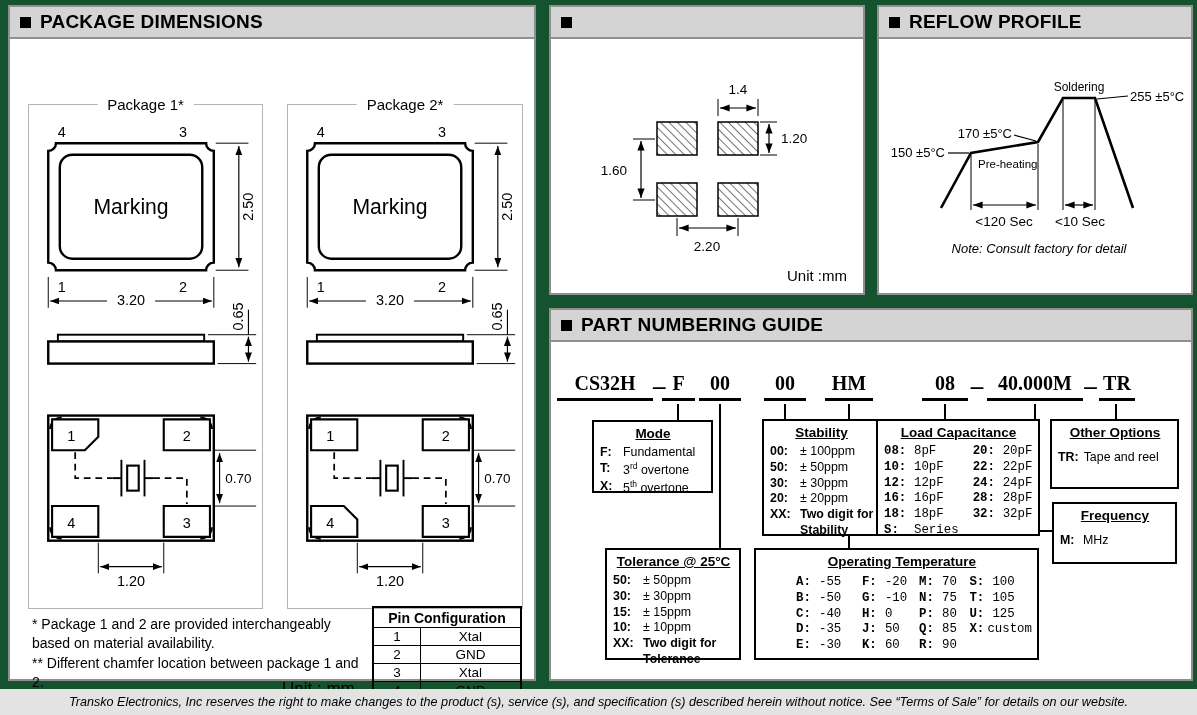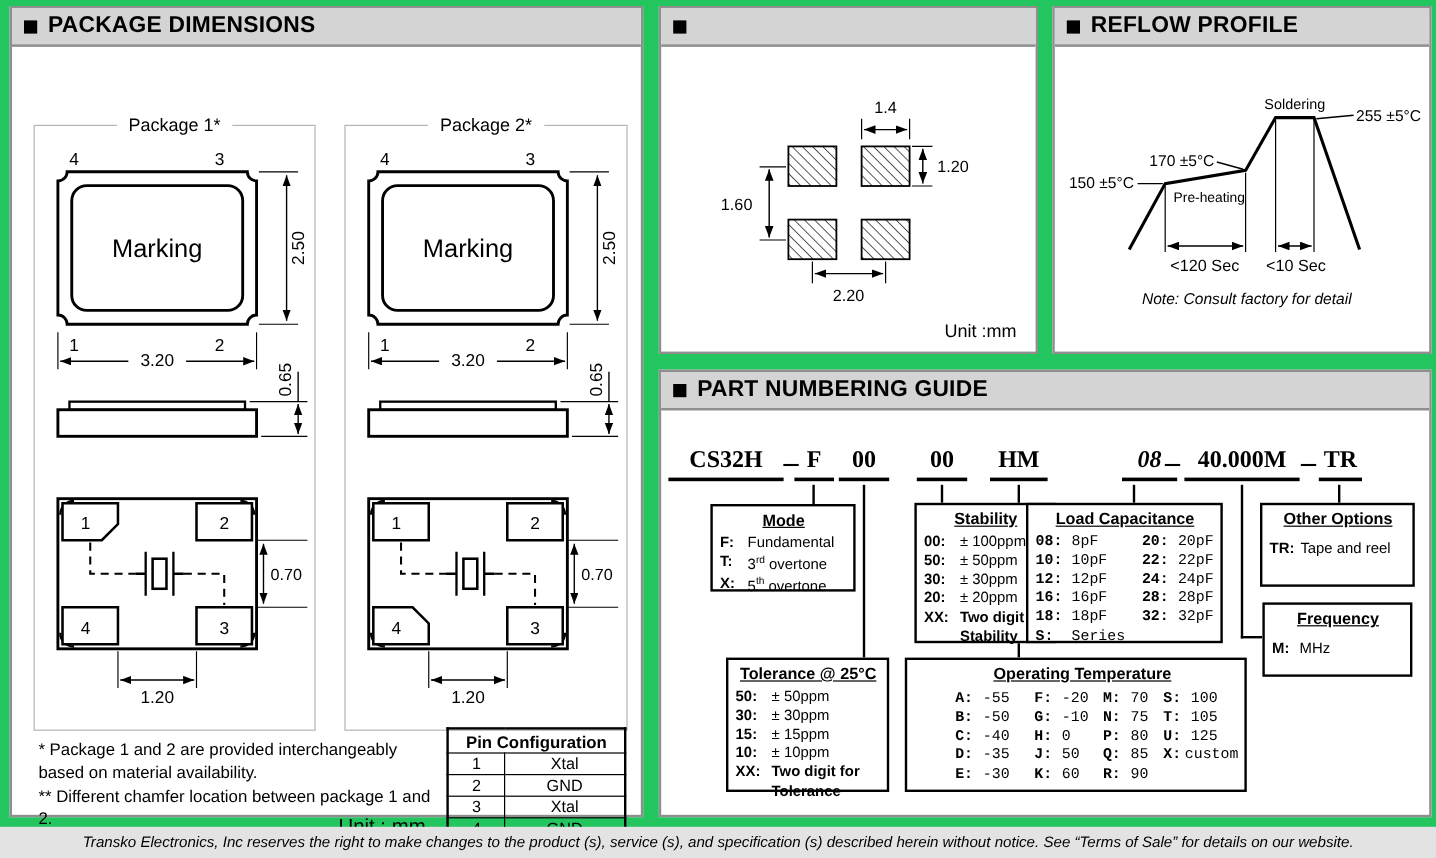--- a/index.html
+++ b/index.html
@@ -1,16 +1,16 @@
 <!DOCTYPE html>
 <html><head>
 <meta charset="utf-8">
 <style>
   html,body{margin:0;padding:0;background:#fff;}
-  .page{position:relative;width:1197px;height:715px;background:#22c55e;
+  .page{position:relative;width:1197px;height:715px;background:#14532d;
         font-family:"Liberation Sans",sans-serif;color:#000;overflow:hidden;}
   .panel{position:absolute;background:#fff;border:2px solid #8f8f8f;box-sizing:border-box;}
   .panel-hdr{height:32px;background:#d4d4d4;border-bottom:2px solid #8f8f8f;
              display:flex;align-items:center;gap:9px;padding:0 10px;box-sizing:border-box;}
   .sq{width:11px;height:11px;background:#000;flex:0 0 auto;}
   .hdr-title{font-weight:bold;font-size:19px;letter-spacing:.2px;white-space:nowrap;}
   .panel-body{position:absolute;left:0;right:0;top:32px;bottom:0;}
 
   
   .group-box{position:absolute;border:1px solid #b4b4b4;background:#fff;}
@@ -297,21 +297,21 @@
       <span class="hdr-title">PART NUMBERING GUIDE</span>
     </div>
     <div class="panel-body">
 
       <span class="pn-seg" style="left:6px;width:96px;">CS32H</span>
       <span class="pn-dash" style="left:102px;width:12px;">–</span>
       <span class="pn-seg" style="left:111px;width:33px;">F</span>
       <span class="pn-seg" style="left:148px;width:42px;">00</span>
       <span class="pn-seg" style="left:213px;width:42px;">00</span>
       <span class="pn-seg" style="left:274px;width:48px;">HM</span>
-      <span class="pn-seg" style="left:384px;width:46px;font-style:italic;">08</span>
+      <span class="pn-seg" style="left:371px;width:46px;">08</span>
       <span class="pn-dash" style="left:419px;width:14px;">–</span>
       <span class="pn-seg" style="left:436px;width:96px;">40.000M</span>
       <span class="pn-dash" style="left:533px;width:13px;">–</span>
       <span class="pn-seg" style="left:548px;width:36px;">TR</span>
 
       <div class="vline" style="left:126px;top:62px;height:16px;"></div>
       <div class="vline" style="left:168px;top:62px;height:144px;"></div>
       <div class="vline" style="left:233px;top:62px;height:15px;"></div>
       <div class="vline" style="left:297px;top:62px;height:144px;"></div>
       <div class="vline" style="left:393px;top:62px;height:15px;"></div>
@@ -357,21 +357,21 @@
               <span class="v">± 20ppm</span>
             </div>
             <div class="kv">
               <span class="k">XX:</span>
               <span class="v bv">Two digit for</span>
             </div>
             <div class="kv2">Stability</div>
           </div>
       </div>
 
-      <div class="pn-box kw24" style="left:304px;top:77px;width:164px;height:117px;">
+      <div class="pn-box kw24" style="left:325px;top:77px;width:164px;height:117px;">
         <div class="pn-title">Load Capacitance</div>
         <div class="cols" style="gap:14px;">
           <div>
               <div class="kv">
                 <span class="k">08:</span>
                 <span class="v">8pF</span>
               </div>
               <div class="kv">
                 <span class="k">10:</span>
                 <span class="v">10pF</span>

